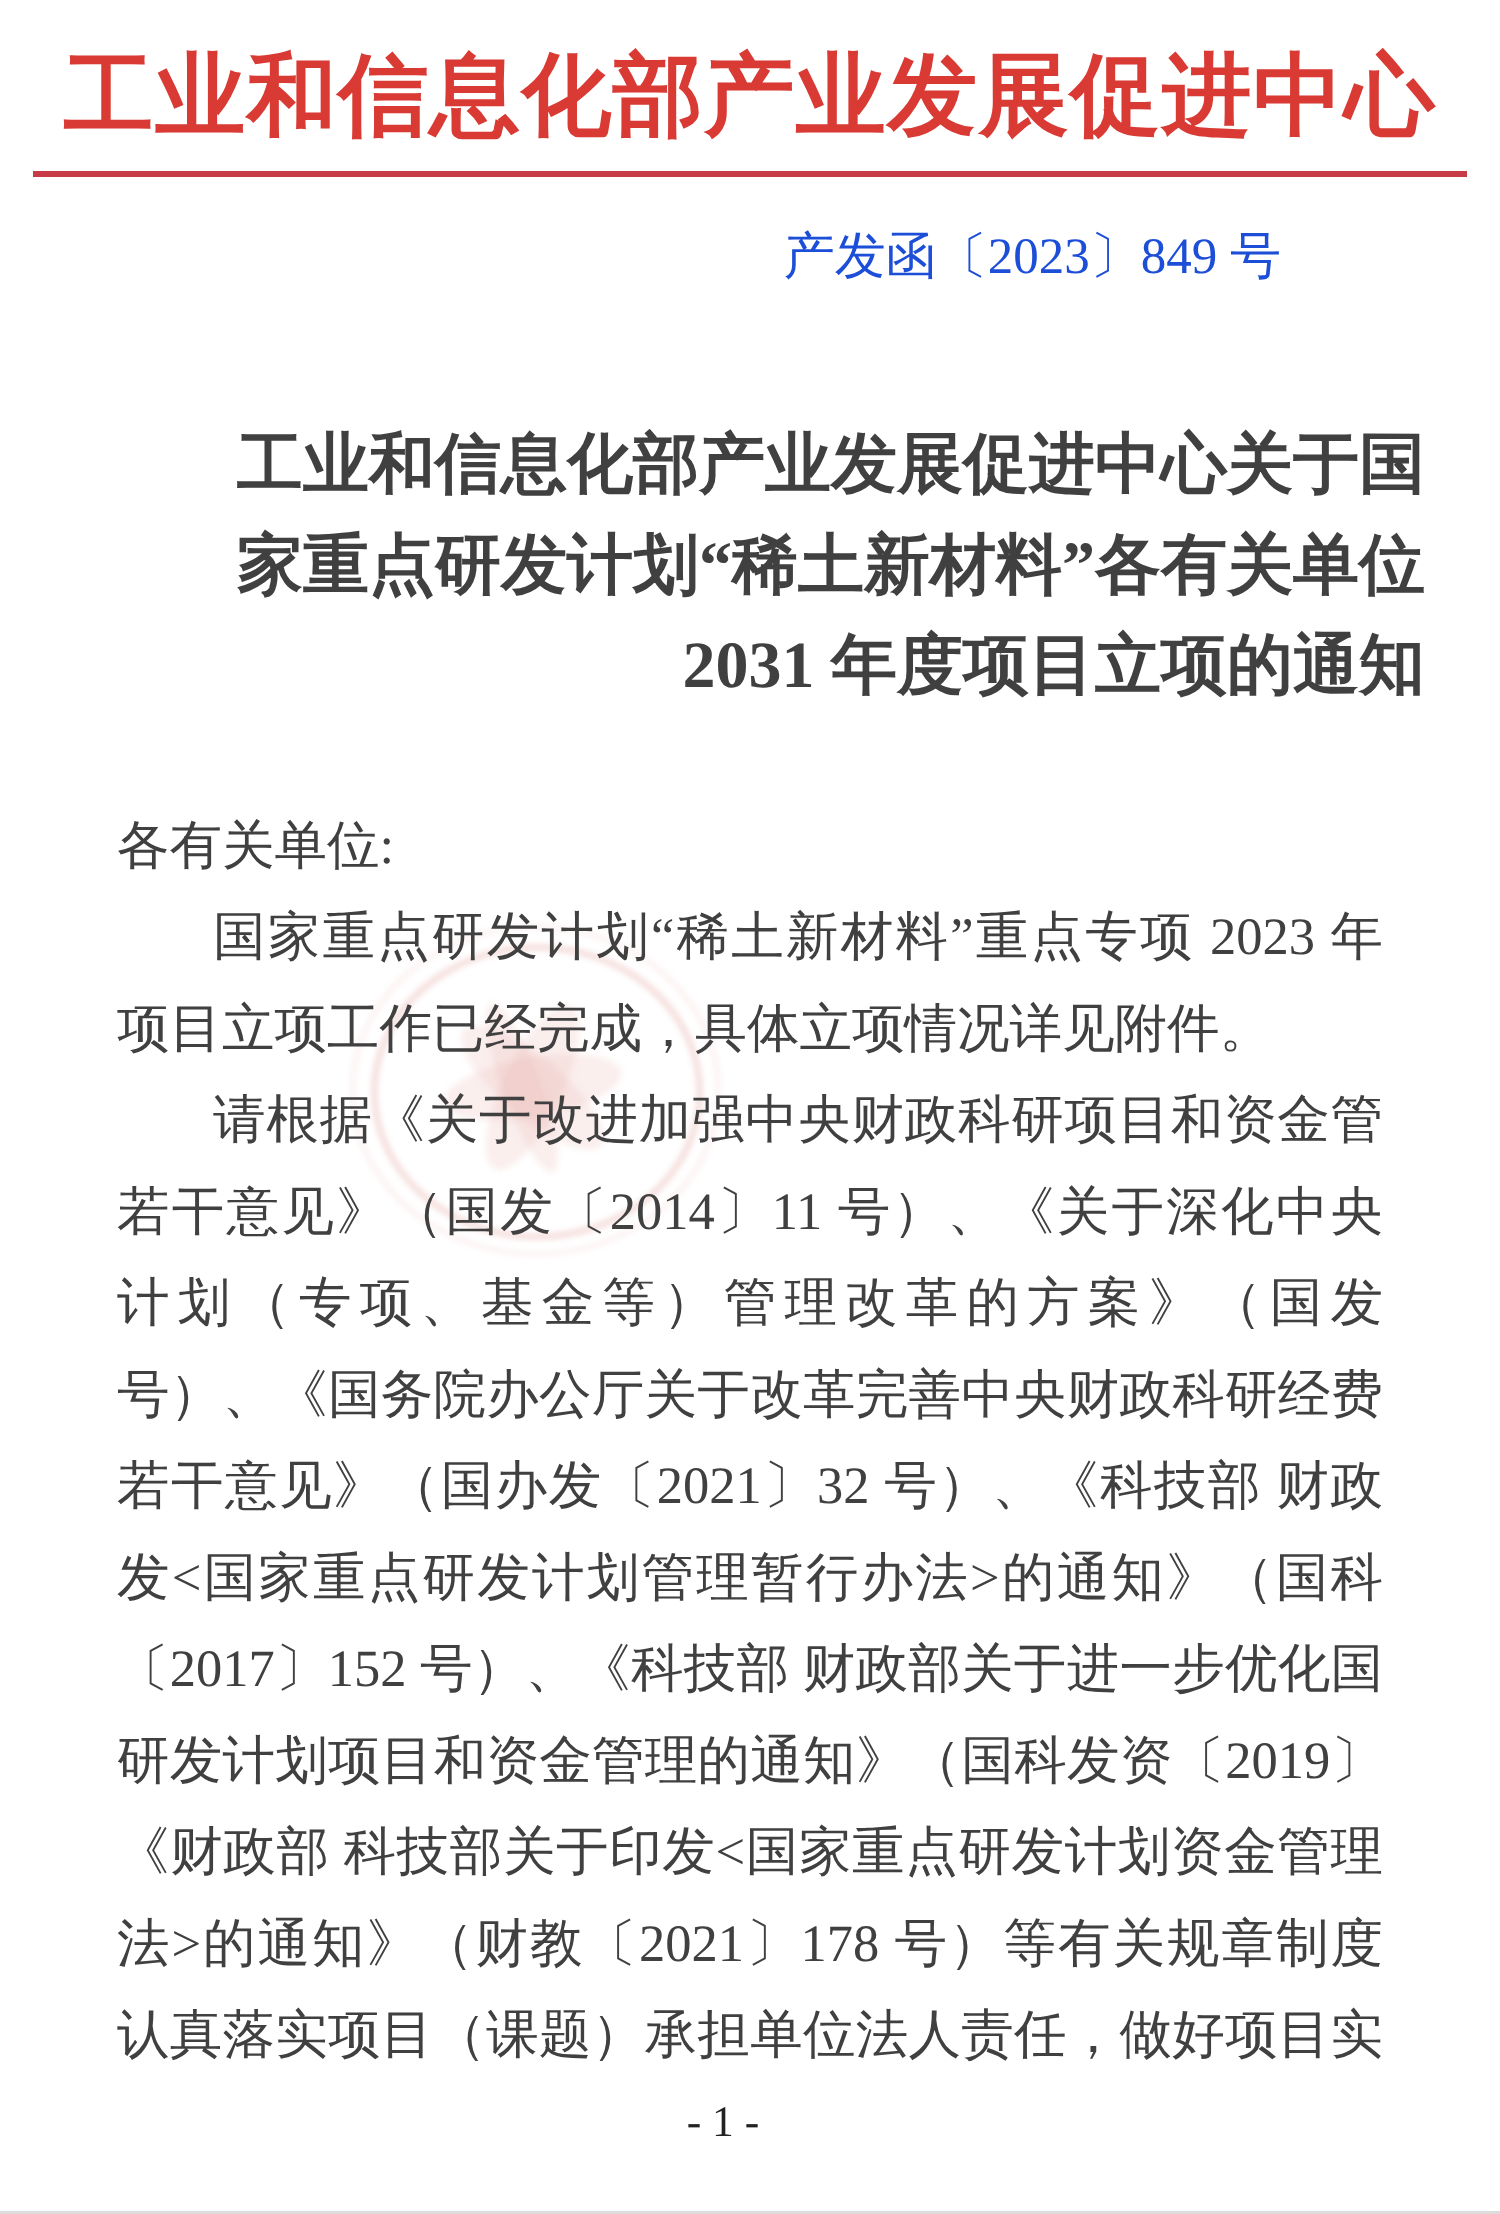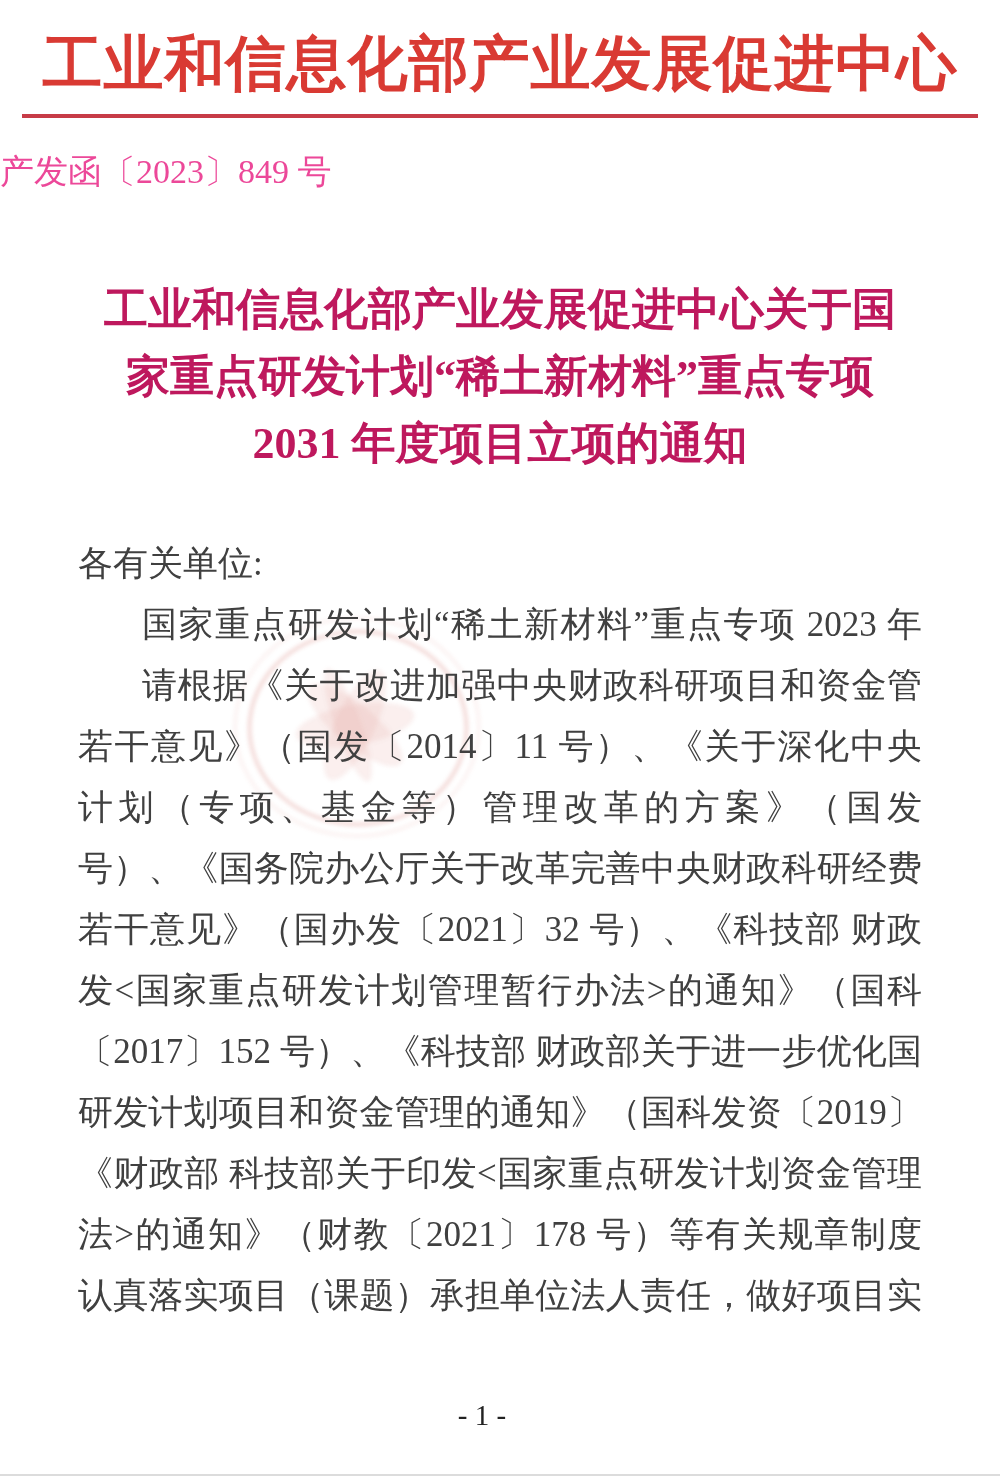--- a/index.html
+++ b/index.html
@@ -31,34 +31,34 @@
     position: absolute;
     top: 114px; left: 22px; right: 22px;
     height: 4px;
     background: #c73b47;
   }
 
   
   .doc-number {
     position: absolute;
     top: 148px; left: 0; right: 146px;
-    text-align: left;
+    text-align: right;
     font-size: 34px;
     line-height: 48px;
-    color: #ec4899;
+    color: #1d4ed8;
     white-space: nowrap;
   }
 
   
   .title-block {
     position: absolute;
     top: 276px; left: 50px; right: 50px;
-    text-align: center;
+    text-align: right;
     font-weight: bold;
-    color: #be185d;
+    color: #404040;
   }
   .title-line {
     font-size: 44px;
     line-height: 67px;
     white-space: nowrap;
   }
 
   
   .seal {
     position: absolute;
@@ -139,36 +139,37 @@
 <div class="page">
 
   <div class="letterhead">工业和信息化部产业发展促进中心</div>
 
   <div class="red-rule"></div>
 
   <div class="doc-number">产发函〔2023〕849 号</div>
 
   <div class="title-block">
     <div class="title-line">工业和信息化部产业发展促进中心关于国</div>
-    <div class="title-line">家重点研发计划“稀土新材料”重点专项</div>
+    <div class="title-line">家重点研发计划“稀土新材料”各有关单位</div>
     <div class="title-line">2031 年度项目立项的通知</div>
   </div>
 
   <div class="seal">
     <div class="seal-ring2"></div>
     <div class="seal-ring"></div>
     <div class="seal-spoke s1"></div>
     <div class="seal-spoke s2"></div>
     <div class="seal-spoke s3"></div>
     <div class="seal-spoke s4"></div>
   </div>
 
   <div class="body-block">
       <div class="bline">各有关单位:</div>
       <div class="bline fill indent">国家重点研发计划“稀土新材料”重点专项 2023 年度</div>
+      <div class="bline">项目立项工作已经完成，具体立项情况详见附件。</div>
       <div class="bline fill indent">请根据《关于改进加强中央财政科研项目和资金管理的</div>
       <div class="bline fill">若干意见》（国发〔2014〕11 号）、《关于深化中央财政科技</div>
       <div class="bline fill">计划（专项、基金等）管理改革的方案》（国发〔2014〕64</div>
       <div class="bline fill">号）、《国务院办公厅关于改革完善中央财政科研经费管理的</div>
       <div class="bline fill">若干意见》（国办发〔2021〕32 号）、《科技部 财政部关于印</div>
       <div class="bline fill">发&lt;国家重点研发计划管理暂行办法&gt;的通知》（国科发资</div>
       <div class="bline fill">〔2017〕152 号）、《科技部 财政部关于进一步优化国家重点</div>
       <div class="bline fill">研发计划项目和资金管理的通知》（国科发资〔2019〕45 号）、</div>
       <div class="bline fill">《财政部 科技部关于印发&lt;国家重点研发计划资金管理办</div>
       <div class="bline fill">法&gt;的通知》（财教〔2021〕178 号）等有关规章制度的要求，</div>

